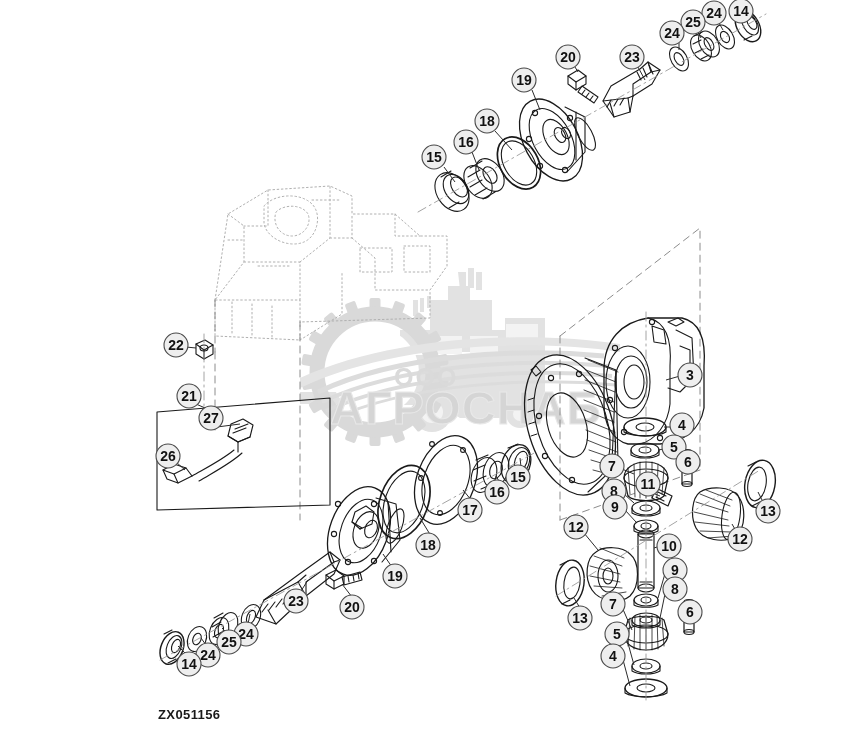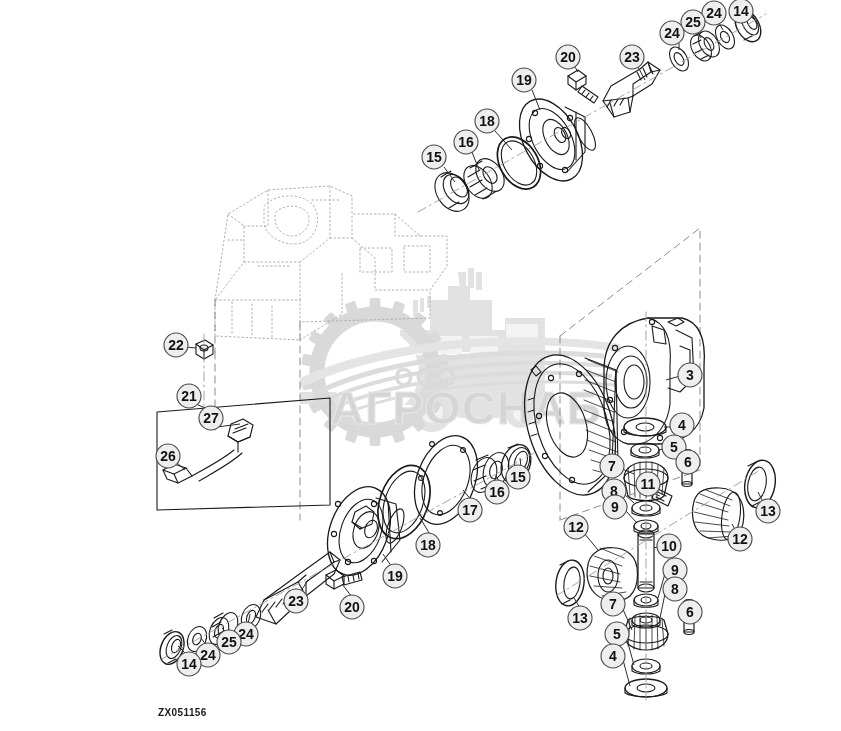--- a/index.html
+++ b/index.html
@@ -9,21 +9,21 @@
     width:841px;height:731px;overflow:hidden;position:relative;
   }
   #stage{position:relative;width:841px;height:731px;background:#ffffff;}
   #stage svg{position:absolute;left:0;top:0;width:841px;height:731px;}
   #drawing-layer{z-index:3;}
   #watermark-layer{z-index:2;}
   #callout-layer{z-index:4;}
   .figlabel{
     position:absolute;left:158px;top:707px;z-index:5;
     font-family:"Liberation Sans", sans-serif;
-    font-size:10px;font-weight:bold;color:#1a1a1a;letter-spacing:.4px;
+    font-size:13px;font-weight:bold;color:#1a1a1a;letter-spacing:.4px;
   }
   text{font-family:"Liberation Sans", sans-serif;}
 </style>
 </head>
 <body>
 
 <div id="stage">
 
   <svg id="watermark-layer" viewBox="0 0 841 731">
     <defs>

